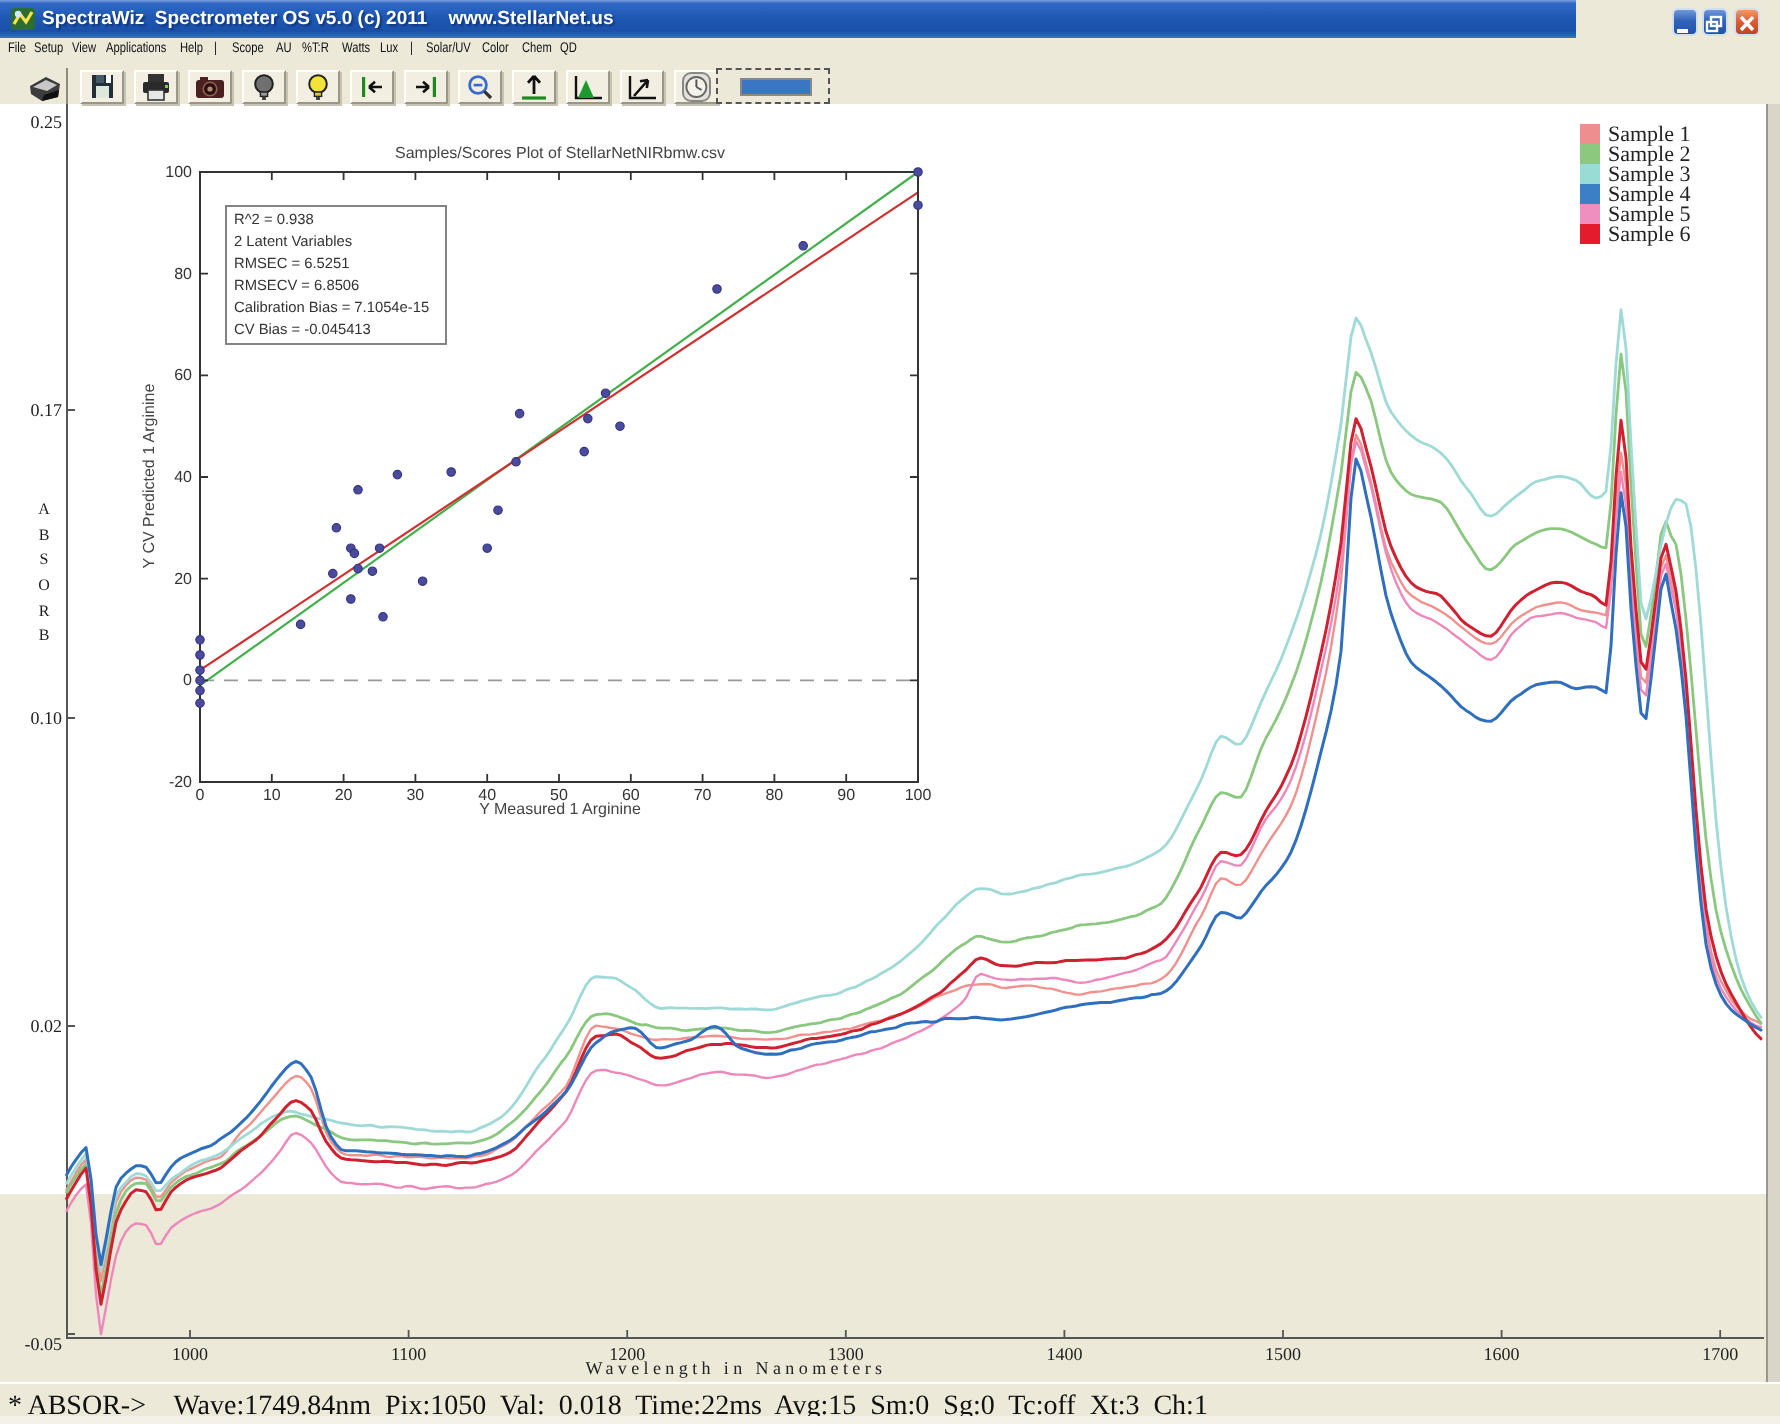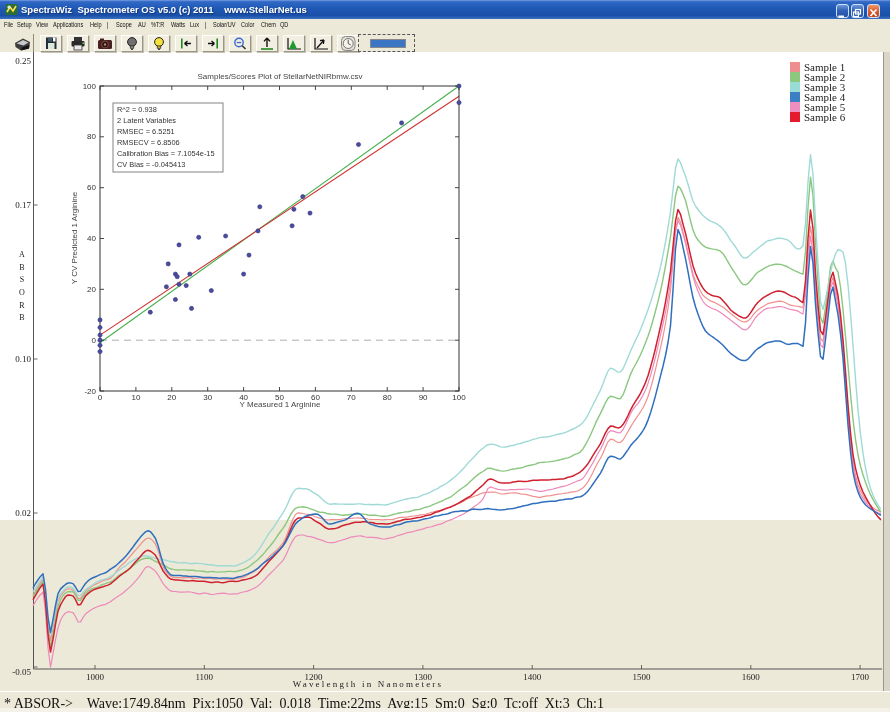--- a/index.html
+++ b/index.html
@@ -1,29 +1,29 @@
 <!DOCTYPE html>
 <html><head><meta charset="utf-8"><style>
 * { margin:0; padding:0; box-sizing:border-box; }
 html,body { width:890px; height:712px; overflow:hidden; background:#ece9d8; font-family:"Liberation Sans", sans-serif; }
-#titlebar { position:absolute; left:0; top:0; width:890px; height:19px;
+#titlebar { position:absolute; left:0; top:0; width:788px; height:19px;
   background:linear-gradient(#7aa0e0 0%, #3168c6 9%, #1e58b4 45%, #1a50a8 82%, #3a70c4 100%);padding-left:46px; }
 #titlebar .txt { position:absolute; left:21px; top:4px; color:#fff; font-size:9.5px; font-weight:bold;
   text-shadow:1px 1px 1px #12367a; white-space:pre; }
 .tbtn { position:absolute; top:4px; width:13px; height:14px; border-radius:3px; border:1px solid #cfe0f6;
   color:#fff; }
 #bmin { left:836px; background:linear-gradient(#6f97dc 0%,#3263b8 45%,#2053a8 100%); }
 #bmax { left:851px; background:linear-gradient(#6f97dc 0%,#3263b8 45%,#2053a8 100%); }
 #bclose { left:867px; background:linear-gradient(#f09a68 0%,#dd5f34 45%,#c2431c 100%); }
 #menubar { position:absolute; left:0; top:19px; width:890px; height:12px; background:#ece9d8; }
 #menubar span { position:absolute; top:2px; font-size:7px; color:#111; transform:scaleX(0.8); transform-origin:left center; }
 #toolbar { position:absolute; left:0; top:31px; width:890px; height:21px; background:#ece9d8; }
 .tb { position:absolute; top:4px; width:22px; height:17px; background:#f2efe2;
   border:1px solid; border-color:#fffef8 #9a9688 #9a9688 #fffef8; box-shadow:1px 1px 0 #c6c2b4; }
-#chart { position:absolute; left:0; top:52px; width:883px; height:468px; background:#fff; }
+#chart { position:absolute; left:0; top:52px; width:883px; height:545px; background:#fff; }
 #rstrip { position:absolute; left:883px; top:52px; width:7px; height:660px; background:#d9d5c9; border-left:1px solid #9a9688;}
 #status { position:absolute; left:0; top:691px; width:890px; height:17px; background:#ece9d8;
   border-top:1px solid #fff; font-family:"Liberation Serif", serif; font-size:14px; color:#111; }
 #status div { padding:4px 0 0 4px; white-space:pre; }
 #bottom { position:absolute; left:0; top:708px; width:890px; height:4px; background:#f4f2e8; }
 </style></head>
 <body>
 <div id="chart">
 <svg width="883" height="639" viewBox="0 52 883 639">
 <path d="M33.5 52 V669 H882" fill="none" stroke="#555" stroke-width="1"></path>

